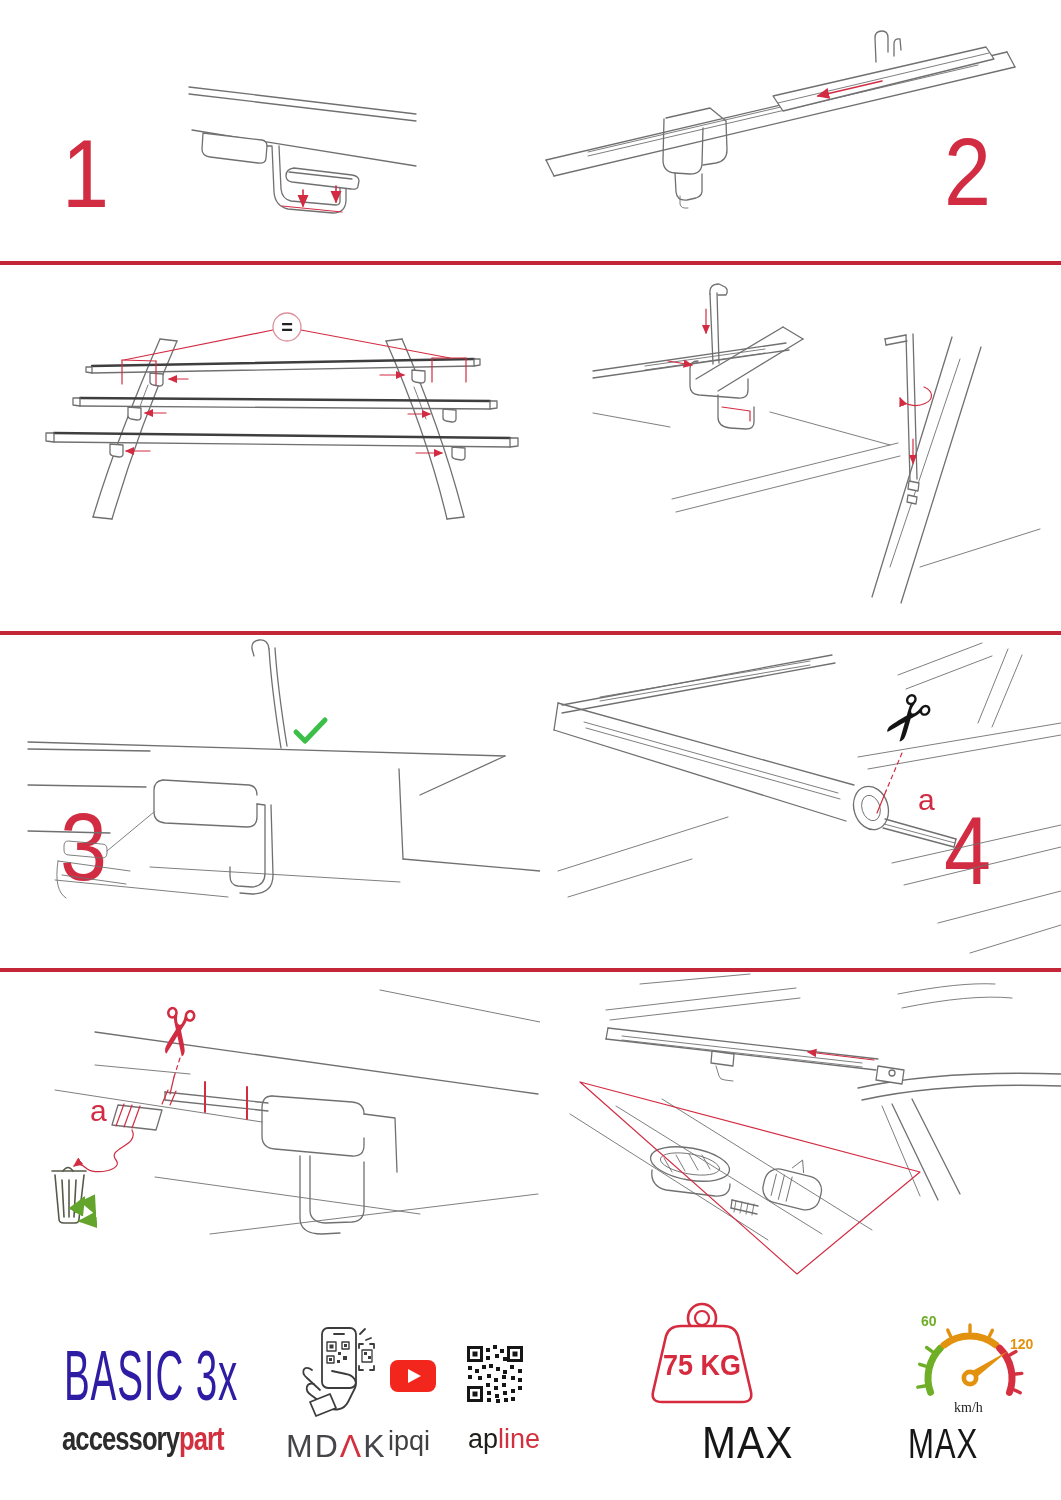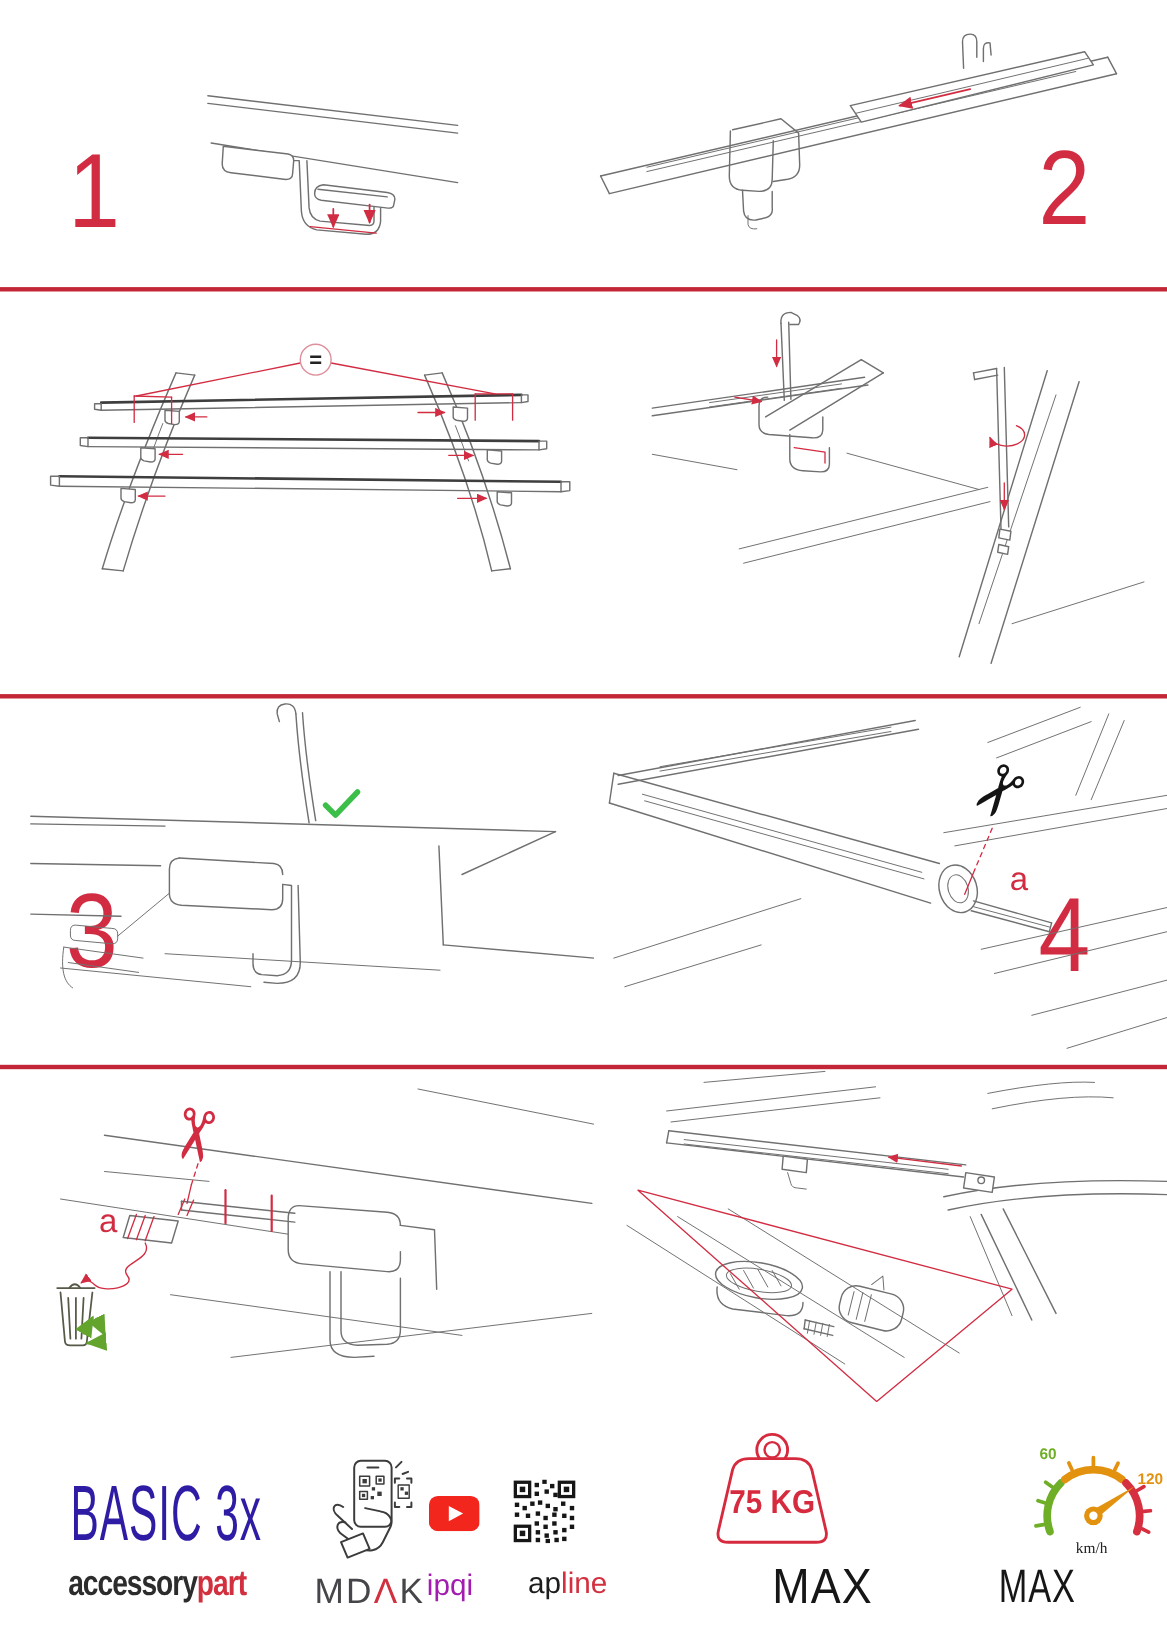--- a/index.html
+++ b/index.html
@@ -35,22 +35,22 @@
   .brand-sub{
     position:absolute;left:62px;top:1424px;font-size:27px;line-height:1;font-weight:bold;
     letter-spacing:-1px;transform:scale(0.95,1.2);transform-origin:top left;white-space:nowrap;color:#2c2c2c;
   }
   .brand-sub .part{color:#d2303f;}
   .scan-caption{
     position:absolute;left:286px;top:1430px;font-size:32px;font-weight:normal;color:#46464a;
     letter-spacing:2px;line-height:1;white-space:nowrap;
   }
   .scan-caption .lam{color:#d2303f;}
-  .video-caption{position:absolute;left:388px;top:1428px;font-size:27px;color:#a21caf;line-height:1;}
-  .qr-caption{position:absolute;left:468px;top:1426px;font-size:27px;color:#1d1d1b;line-height:1;letter-spacing:0px;margin-left:12px;}
+  .video-caption{position:absolute;left:388px;top:1428px;font-size:27px;color:#404040;line-height:1;}
+  .qr-caption{position:absolute;left:468px;top:1426px;font-size:27px;color:#1d1d1b;line-height:1;letter-spacing:0px;}
   .qr-caption .line{color:#d2303f;}
   .max-label{
     position:absolute;color:#161616;font-size:40px;line-height:1;letter-spacing:1px;
     transform-origin:top left;white-space:nowrap;
   }
   .max-load{left:702px;top:1420px;transform:scale(1.02,1.12);}
   .max-speed{left:908px;top:1422px;transform:scale(0.82,1.12);font-size:38px;}
 </style>
 </head>
 <body>
@@ -507,21 +507,21 @@
     <g stroke="#d62b3e" fill="none" stroke-width="2.6">
       <circle cx="70" cy="20" r="14"></circle>
       <circle cx="70" cy="20" r="7" stroke-width="2.2"></circle>
       <path d="M34,38 Q37,28 49,28 L91,28 Q103,28 106,38 L119,94 Q121,104 110,104 L30,104 Q19,104 21,94 Z" fill="#ffffff"></path>
     </g>
     <text x="70" y="77" text-anchor="middle" font-size="30" font-weight="bold" fill="#d62b3e" textLength="78" lengthAdjust="spacingAndGlyphs">75 KG</text>
   </svg>
 </div>
 <div class="max-label max-load">MAX</div>
 
-<div class="cell" style="left:932px;top:1304px;width:128px;height:112px">
+<div class="cell" style="left:908px;top:1304px;width:128px;height:112px">
   <svg class="art" width="128" height="112" viewBox="0 0 128 112">
     <g fill="none" stroke-linecap="round">
       <path d="M22.5,88.3 A42,42 0 0 1 32.3,44.3" stroke="#6fae27" stroke-width="7"></path>
       <path d="M36.1,40.9 A42,42 0 0 1 87.9,40.9" stroke="#e2920f" stroke-width="7"></path>
       <path d="M91.7,44.3 A42,42 0 0 1 101.5,88.4" stroke="#d63040" stroke-width="7"></path>
       <path d="M16.7,82 L9.8,83.2 M17.6,62.1 L11.7,60.3 M24.3,47.6 L18.6,43.5" stroke="#6fae27" stroke-width="3.4"></path>
       <path d="M42.6,32.3 L39.7,26 M62,28 L62,21 M81.4,32.3 L84.4,26.2" stroke="#e2920f" stroke-width="3.4"></path>
       <path d="M101.8,51 L107.9,47.5 M107.8,70 L113.8,69.4 M106.4,85.9 L112.2,88.8" stroke="#d63040" stroke-width="3.4"></path>
     </g>
     <polygon points="59,70 63,78 100,47" fill="#e2920f"></polygon>

